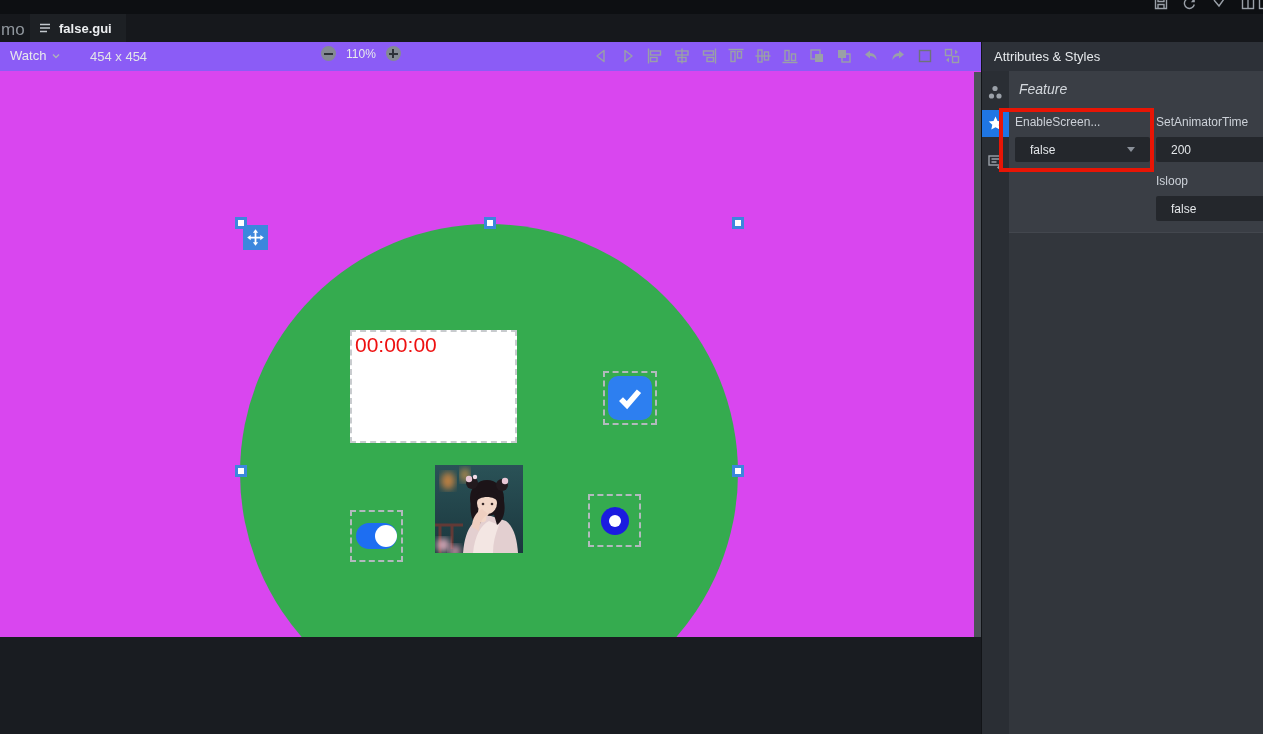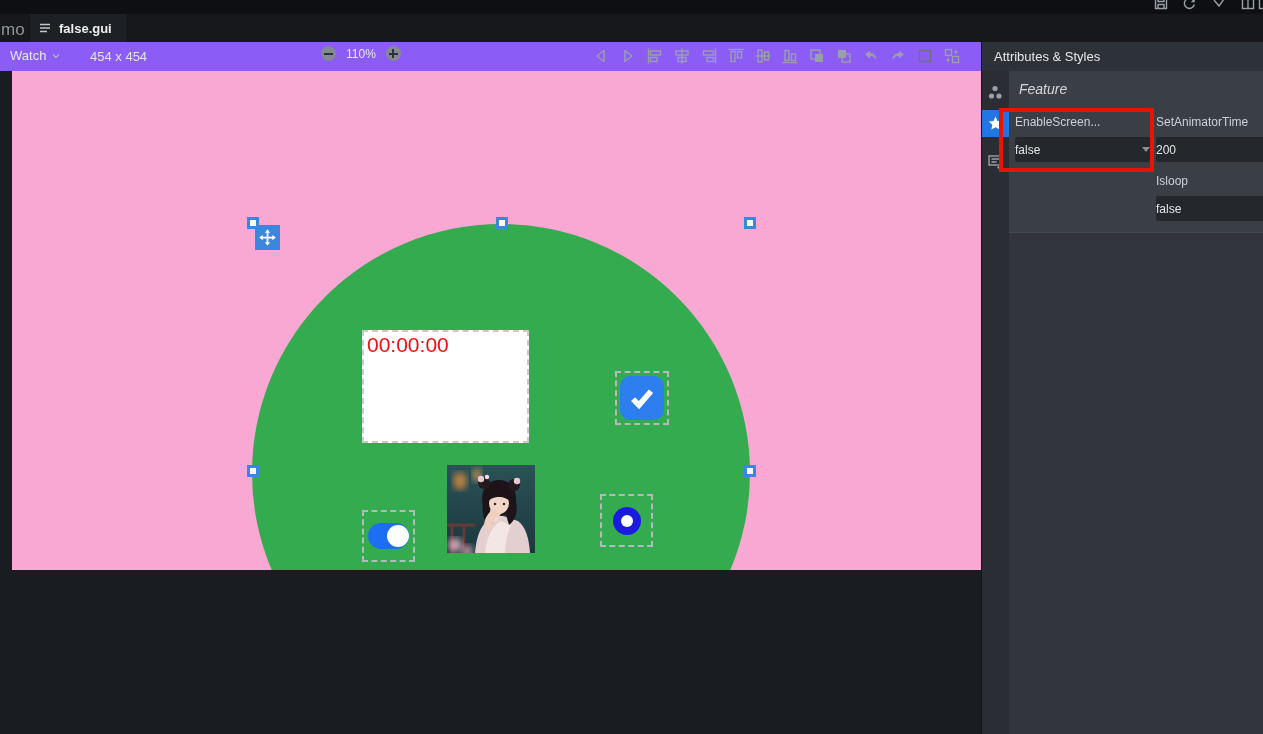--- a/index.html
+++ b/index.html
@@ -28,21 +28,21 @@
   .zoom-btn { width:15px; height:15px; border-radius:50%; background:#848a93; position:relative; }
   .zoom-btn::before { content:''; position:absolute; left:3px; top:6.5px; width:9px; height:2px; background:#2d3138; }
   .zoom-btn.plus::after { content:''; position:absolute; left:6.5px; top:3px; width:2px; height:9px; background:#2d3138; }
   .zoom-val { color:#e8eaec; font-size:12px; }
   .tool-icons { position:absolute; left:592px; top:5px; display:flex; gap:9px; align-items:center; }
   .tool-icons svg { width:18px; height:18px; display:block; }
   .ic-stroke { stroke:#9aa0a8; fill:none; stroke-width:1.4; }
   .ic-fill { fill:#9aa0a8; }
 
   
-  .canvas { position:absolute; left:12px; top:71px; width:981px; height:499px; background:#f9a8d4; overflow:hidden; }
+  .canvas { position:absolute; left:0; top:71px; width:981px; height:566px; background:#d946ef; overflow:hidden; }
   .circle { position:absolute; left:240px; top:153px; width:498px; height:498px; border-radius:50%; }
   .handle { position:absolute; width:12px; height:12px; background:#3c87dd; }
   .handle::after { content:''; position:absolute; left:3px; top:3px; width:6px; height:6px; background:#fff; }
   .move-handle { position:absolute; left:243px; top:154px; width:25px; height:25px; background:#3c87dd;
                  display:flex; align-items:center; justify-content:center; }
   .move-handle svg { width:21px; height:21px; }
   .dashedbox { position:absolute; border:2px dashed #b3b9bd; display:flex; align-items:center; justify-content:center; }
   .clock { left:350px; top:259px; width:167px; height:113px; background:#fff; justify-content:flex-start; align-items:flex-start; }
   .clock-text { font-size:21px; line-height:1.05; padding:2px 0 0 3px; letter-spacing:0px; }
   .cb-box { left:603px; top:300px; width:54px; height:54px; }
@@ -69,21 +69,21 @@
   .strip-item.selected { background:#1f76e4; }
   .panel-content { position:relative; flex:1; background:#3a3e45; overflow:hidden; }
   .section-title { position:absolute; left:10px; top:10px; font-size:14px; color:#d4d8dd;font-style:italic; }
   .field { position:absolute; }
   .f0 { left:6px;  top:44px;  width:135px; }
   .f1 { left:147px; top:44px;  width:130px; }
   .f2 { left:6px;  top:103px; width:135px; }
   .f3 { left:147px; top:103px; width:130px; }
   .field-label { font-size:12px; font-weight:normal; color:#ccd1d8; height:16px; }
   .control { margin-top:6px; height:25px; background:#24272c; border-radius:2px; display:flex;
-             align-items:center; padding:0 0; color:#e4e7ea; font-size:12px; }
+             align-items:center; padding:0 15px; color:#e4e7ea; font-size:12px; }
   .control.dropdown { justify-content:space-between; }
   .chev { width:0; height:0; border-left:4px solid transparent; border-right:4px solid transparent;
           border-top:5px solid #8a9099; }
   .lower-area { position:absolute; left:0; right:0; top:161px; bottom:0; background:#32363c; border-top:1px solid #43474e; }
 
   
   .annotation { position:absolute; left:999px; top:108px; width:155px; height:64px;
                 border:4px solid #e81505; z-index:60; pointer-events:none; }
 </style>
 </head>

